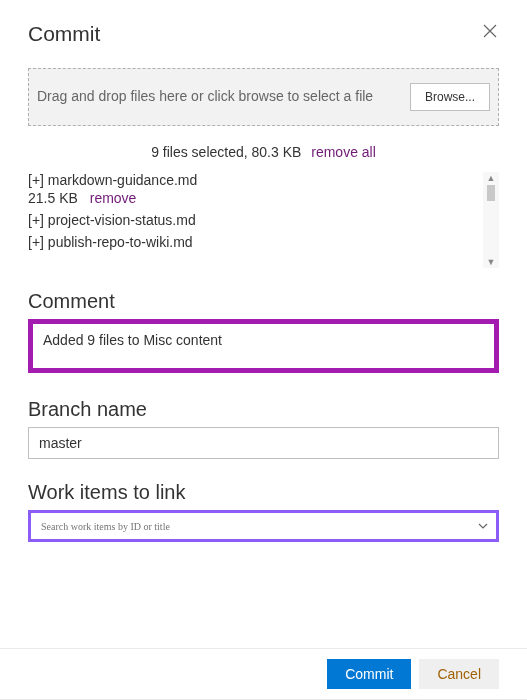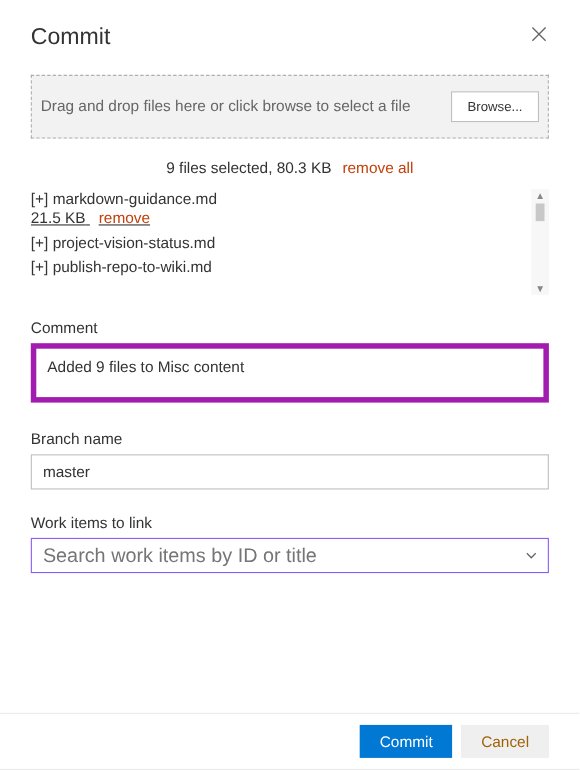--- a/index.html
+++ b/index.html
@@ -59,35 +59,35 @@
       cursor: pointer;
       color: #333;
       font-family: inherit;
     }
     .summary-row {
       text-align: center;
       margin-bottom: 12px;
       color: #333;
     }
     .link {
-      color: #c2410c;
+      color: #701a75;
       cursor: pointer;
       margin-left: 6px;
     }
     .files-wrap {
       position: relative;
     }
     .file-list {
       height: 96px;
       overflow: hidden;
       position: relative;
     }
     .file-item { margin-bottom: 6px; }
     .file-name { color: #333; font-size: 14px; }
-    .file-meta { color: #333; font-size: 14px; margin-top: 2px; text-decoration: underline; }
+    .file-meta { color: #333; font-size: 14px; margin-top: 2px; }
     .file-meta .link { margin-left: 8px; }
     .scrollbar {
       position: absolute;
       right: 0;
       top: 0;
       width: 16px;
       height: 96px;
       background: #f7f7f7;
       display: flex;
       flex-direction: column;
@@ -105,21 +105,21 @@
       width: 8px;
       height: 16px;
       background: #c8c8c8;
       position: absolute;
       top: 13px;
       right: 4px;
       cursor: pointer;
     }
 
     .field-label {
-      font-size: 14px;
+      font-size: 20px;
       color: #333;
       margin-top: 22px;
       margin-bottom: 6px;
     }
     .textarea {
       width: 100%;
       border: 5px solid #a21caf;
       padding: 8px 10px;
       font-size: 14px;
       font-family: inherit;
@@ -135,24 +135,24 @@
       font-family: inherit;
       color: #333;
       height: 32px;
     }
     .select-wrap {
       position: relative;
       width: 100%;
     }
     .select-input {
       width: 100%;
-      border: 1px solid #8b5cf6;
+      border: 3px solid #8b5cf6;
       padding: 6px 30px 6px 10px;
-      font-size: 18px;
-      font-family: Liberation Sans, sans-serif;
+      font-size: 10px;
+      font-family: Liberation Serif, serif;
       color: #767676;
       height: 32px;
       background: #fff;
     }
     .chevron {
       position: absolute;
       right: 10px;
       top: 50%;
       transform: translateY(-50%);
       color: #666;

